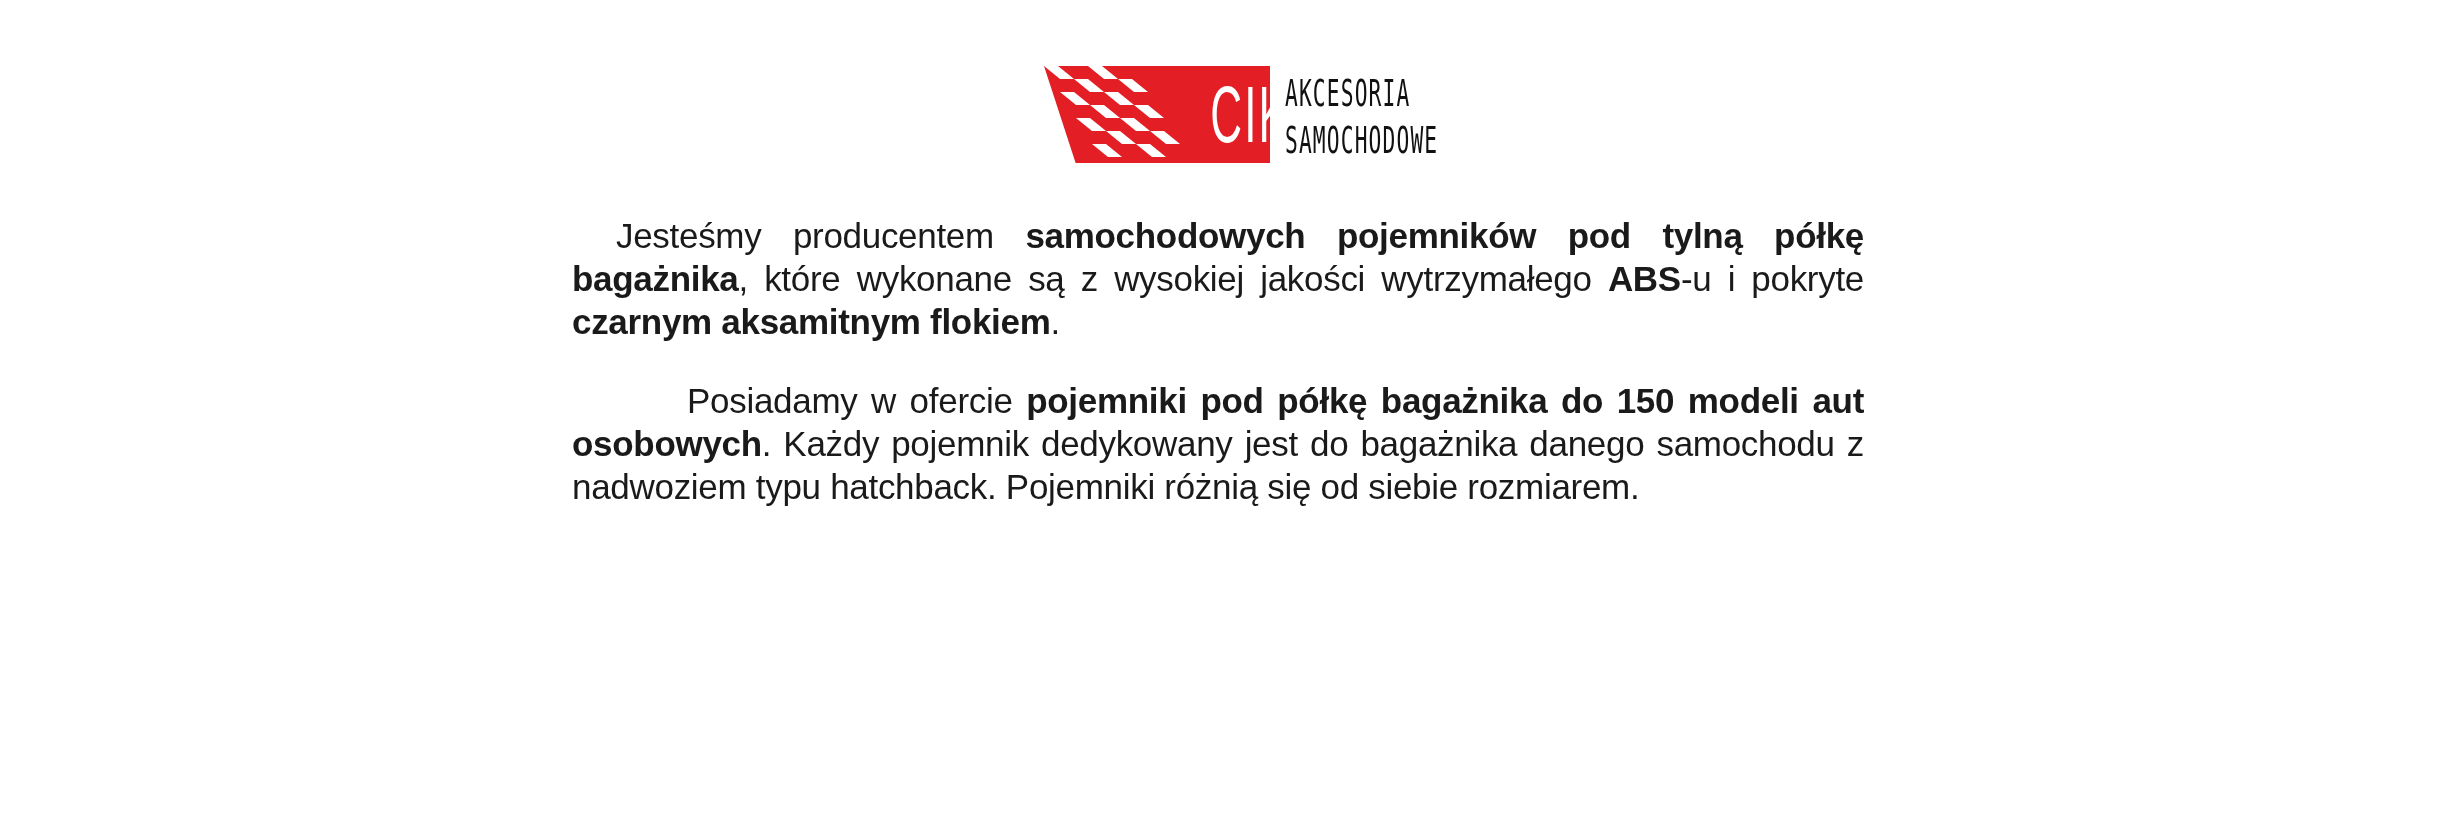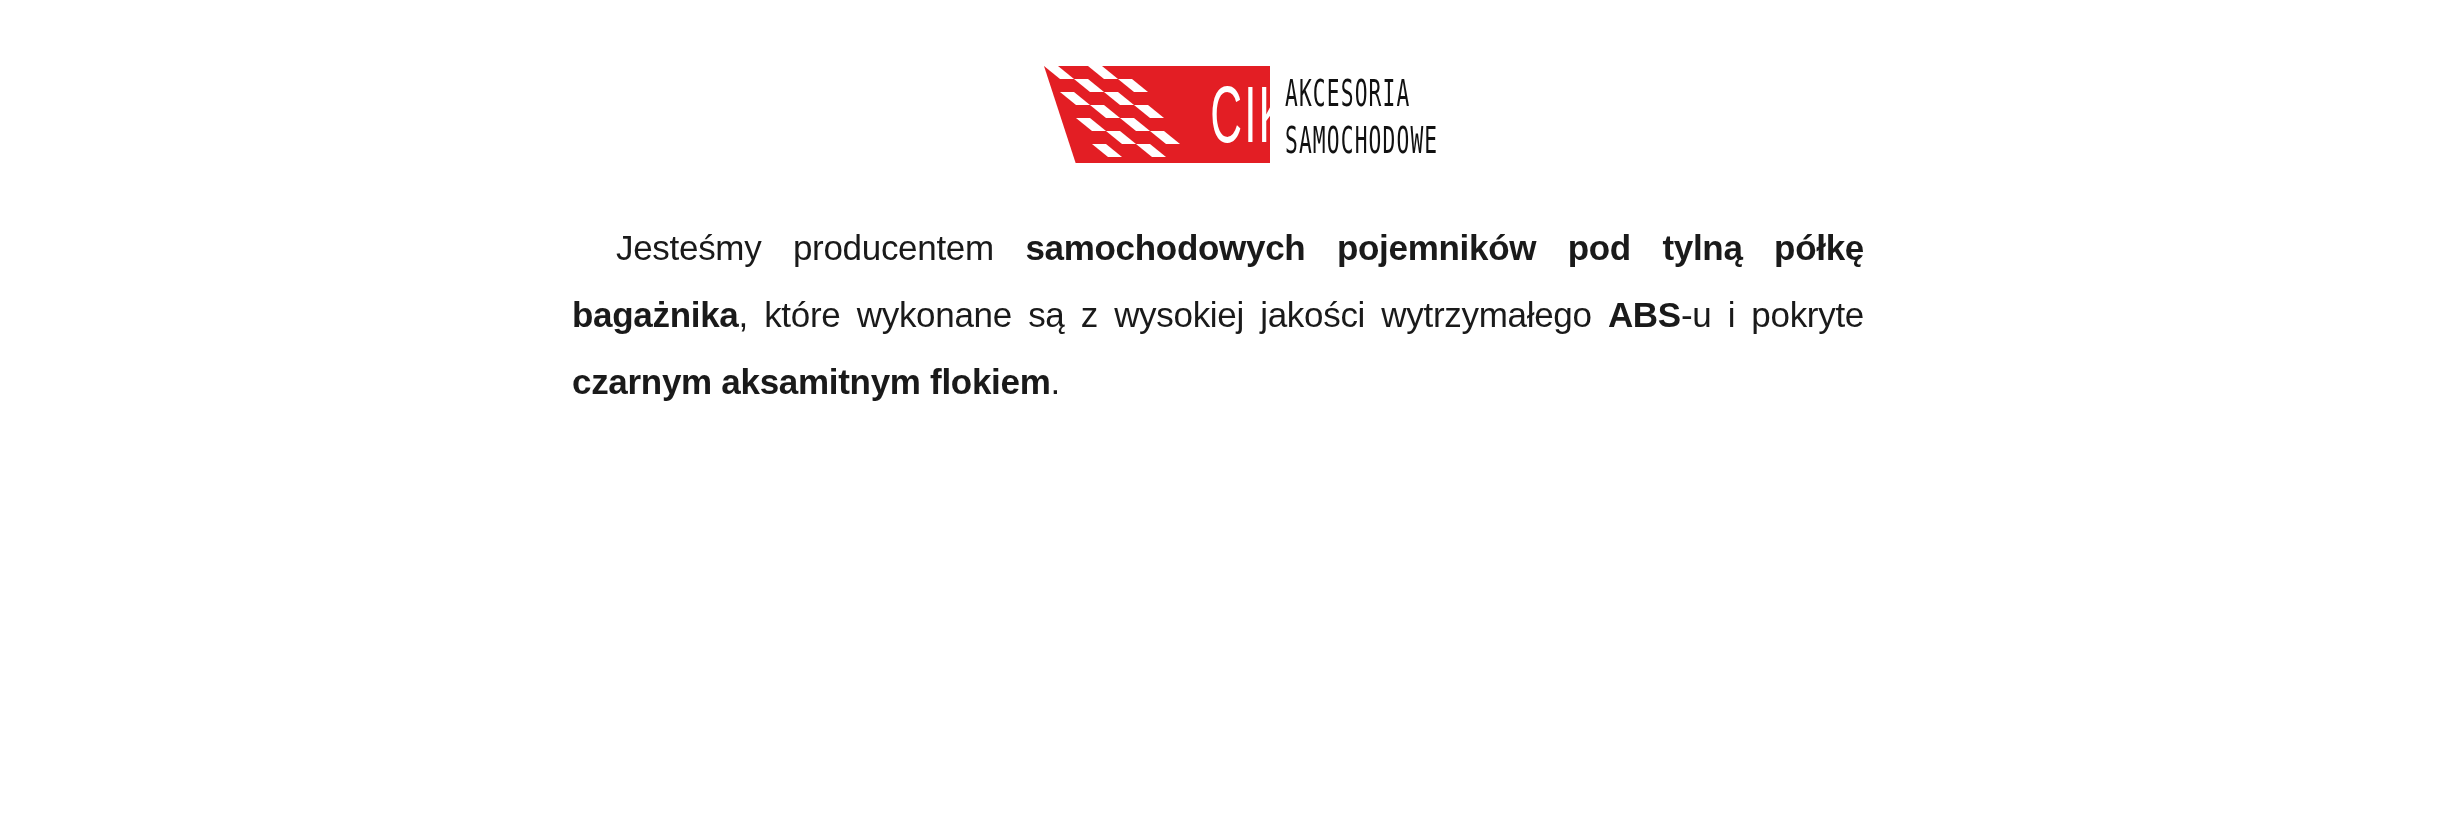--- a/index.html
+++ b/index.html
@@ -25,21 +25,21 @@
       position: absolute; left: 241px; width: 200px;
       font-family: "DejaVu Sans Mono", monospace; color: #111;
       font-size: 38px; line-height: 38px; transform-origin: left top;
       transform: scaleX(0.56); letter-spacing: 2px; white-space: nowrap;
     }
     .logo-t1 { top: 9px; }
     .logo-t2 { top: 56px; }
 
     .content { position: absolute; left: 572px; top: 214px; width: 1292px; }
     .para {
-      font-size: 35px; line-height: 67px; text-align: justify; margin: 0;
+      font-size: 35px; line-height: 43px; text-align: justify; margin: 0;
       letter-spacing: -0.3px;
     }
     .para + .para { margin-top: 36px; }
     .p1 { text-indent: 44px; }
     .p2, .p3 { text-indent: 115px; }
     b { font-weight: bold; }
   </style>
 </head>
 <body>
 
@@ -63,13 +63,14 @@
       <polygon points="92,78 106,78 122,91 108,91"></polygon>
     </g>
   </svg>
   <div class="logo-cik">CIK</div>
   <div class="logo-text logo-t1">AKCESORIA</div>
   <div class="logo-text logo-t2">SAMOCHODOWE</div>
 </div>
 
 <div class="content">
   <p class="para p1"><span>Jesteśmy producentem </span><b>samochodowych pojemników pod tylną półkę bagażnika</b><span>, które wykonane są z wysokiej jakości wytrzymałego </span><b>ABS</b><span>-u i pokryte </span><b>czarnym aksamitnym flokiem</b><span>.</span></p>
+  <p class="para p2"><span>Posiadamy w ofercie </span><b>pojemniki pod półkę bagażnika do 150 modeli aut osobowych</b><span>. Każdy pojemnik dedykowany jest do bagażnika danego samochodu z nadwoziem typu hatchback. Pojemniki różnią się od siebie rozmiarem.</span></p>
 </div>
 
 </body></html>

